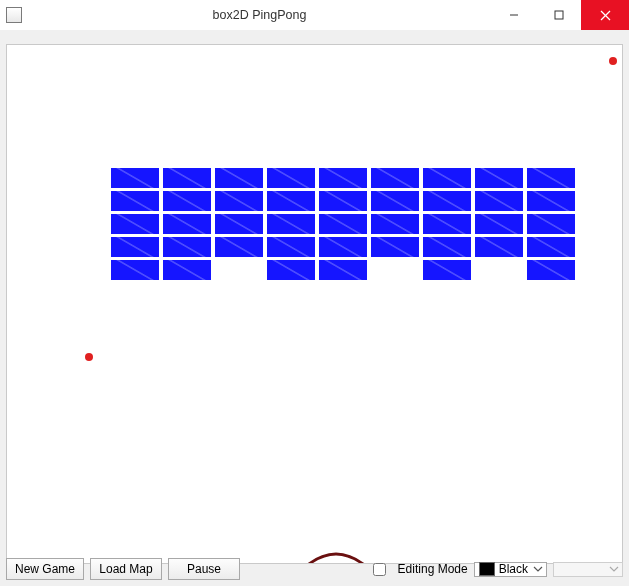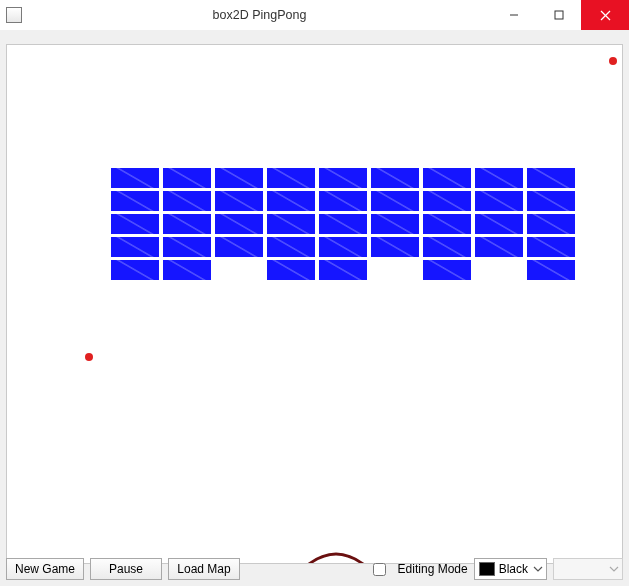--- a/index.html
+++ b/index.html
@@ -125,21 +125,21 @@
   }
   .spacer { flex: 1; }
   .chk {
     display: flex;
     align-items: center;
     gap: 12px;
     font-size: 12px;
   }
   .chk input { width:13px; height:13px; margin:0; }
   .combo {
-    height: 22px;
+    height: 15px;
     display: flex;
     align-items: center;
     border: 1px solid #a8a8a8;
     background: #fff;
     box-sizing: border-box;
     font-size: 12px;
     min-width: 66px;
     padding: 0 2px 0 4px;
     gap: 4px;
   }
@@ -235,22 +235,22 @@
       <div class="brick" style="left: 260px; top: 215px;"></div>
       <div class="brick" style="left: 312px; top: 215px;"></div>
       <div class="brick" style="left: 416px; top: 215px;"></div>
       <div class="brick" style="left: 520px; top: 215px;"></div>
       <div class="ball" style="left: 602px; top: 12px;"></div>
       <div class="ball" style="left: 78px; top: 308px;"></div>
     </div>
 
   <div class="toolbar">
     <button class="btn">New Game</button>
+    <button class="btn">Load Map</button>
     <button class="btn">Pause</button>
-    <button class="btn">Load Map</button>
 
     <div class="spacer"></div>
 
     <label class="chk">
       <input type="checkbox" style="">
       <span>Editing Mode</span>
     </label>
 
     <div class="combo">
       <div class="swatch"></div>

